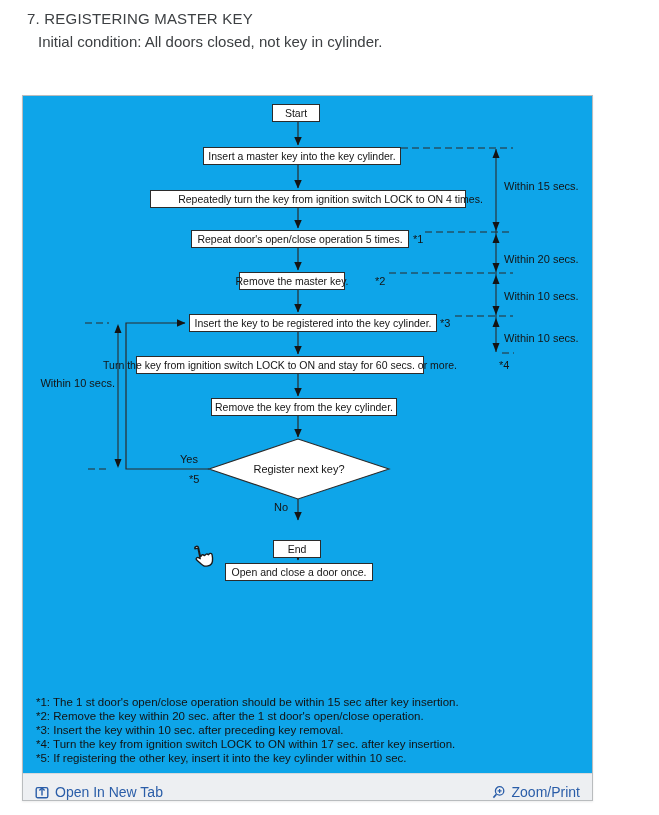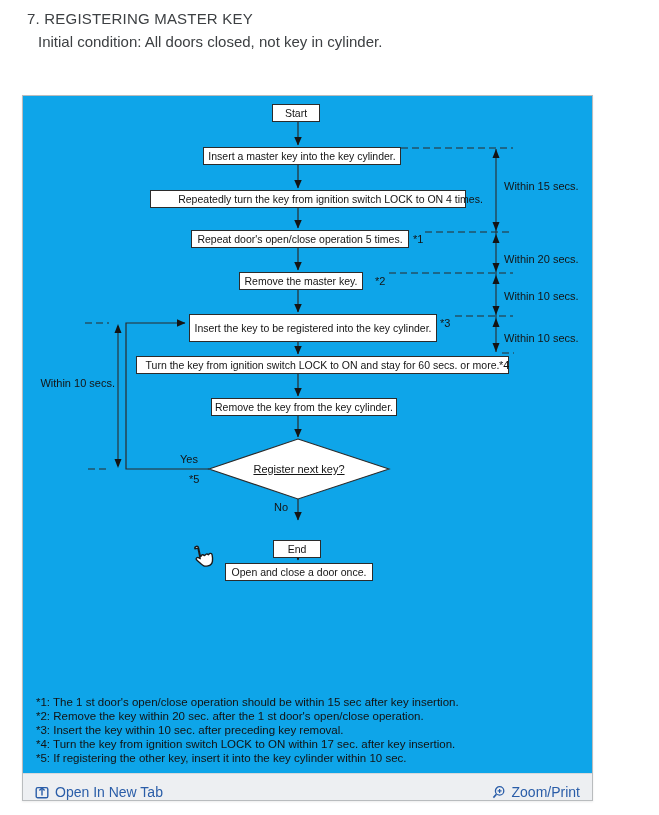--- a/index.html
+++ b/index.html
@@ -15,21 +15,21 @@
   .panel { left:22px; top:95px; width:571px; height:706px; background:#0ea5e9;
            border:1px solid #b9bcbe; box-shadow:0 1px 2px rgba(0,0,0,.08); }
   .flow-area { position:absolute; left:0; top:0; width:569px; height:677px; }
   .flow-area svg.wires { position:absolute; left:0; top:0; }
 
   
   .node { position:absolute; border:1px solid #2b2b2b; background:#fff; color:#141414;
           font-size:10.5px; line-height:1; display:flex; align-items:center; justify-content:center;
           white-space:nowrap; }
   .lbl { position:absolute; color:#141414; font-size:11px; white-space:nowrap; }
-  .decision-label { position:absolute; color:#141414; font-size:11px; text-align:center;text-decoration:underline; }
+  .decision-label { position:absolute; color:#141414; font-size:11px; text-align:center; }
 
   
   .footnotes { position:absolute; left:13px; top:599px; color:#121212; font-size:11.5px;
                line-height:14px; white-space:nowrap; }
 
   
   .toolbar { position:absolute; left:0; right:0; bottom:0; height:27px; background:#edeff2;
              border-top:1px solid #d7d9dc; display:flex; align-items:flex-end;
              justify-content:space-between; padding:0 12px; }
   .tb-link { display:flex; align-items:center; gap:6px; color:#2a5da8; font-size:14px;
@@ -96,23 +96,23 @@
         <polygon points="473,219 469.5,210 476.5,210" fill="#141414"></polygon>
         <polygon points="473,222 469.5,231 476.5,231" fill="#141414"></polygon>
         <polygon points="473,256 469.5,247 476.5,247" fill="#141414"></polygon>
       </g>
     </svg>
 
     <div class="node" style="left:249px; top:8px;   width:48px;  height:18px;">Start</div>
     <div class="node" style="left:180px; top:51px;  width:198px; height:18px;">Insert a master key into the key cylinder.</div>
     <div class="node" style="left:127px; top:94px;  width:316px; height:18px;padding-left:45px;">Repeatedly turn the key from ignition switch LOCK to ON 4 times.</div>
     <div class="node" style="left:168px; top:134px; width:218px; height:18px;">Repeat door's open/close operation 5 times.</div>
-    <div class="node" style="left:216px; top:176px; width:124px; height:18px;">Remove the master key.</div>
-    <div class="node" style="left:166px; top:218px; width:248px; height:28px;">Insert the key to be registered into the key cylinder.</div>
-    <div class="node" style="left:113px; top:260px; width:373px; height:18px;">Turn the key from ignition switch LOCK to ON and stay for 60 secs. or more.</div>
+    <div class="node" style="left:216px; top:176px; width:106px; height:18px;">Remove the master key.</div>
+    <div class="node" style="left:166px; top:218px; width:248px; height:18px;">Insert the key to be registered into the key cylinder.</div>
+    <div class="node" style="left:113px; top:260px; width:288px; height:18px;">Turn the key from ignition switch LOCK to ON and stay for 60 secs. or more.</div>
     <div class="node" style="left:188px; top:302px; width:186px; height:18px;">Remove the key from the key cylinder.</div>
     <div class="node" style="left:202px; top:426px; width:148px; height:18px;margin-top:41px;">Open and close a door once.</div>
     <div class="node" style="left:250px; top:444px; width:48px;  height:18px;">End</div>
 
     <div class="decision-label" style="left:186px; top:367px; width:180px;">Register next key?</div>
 
     <div class="lbl" style="left:390px; top:137px;">*1</div>
     <div class="lbl" style="left:352px; top:179px;">*2</div>
     <div class="lbl" style="left:417px; top:221px;">*3</div>
     <div class="lbl" style="left:476px; top:263px;">*4</div>

